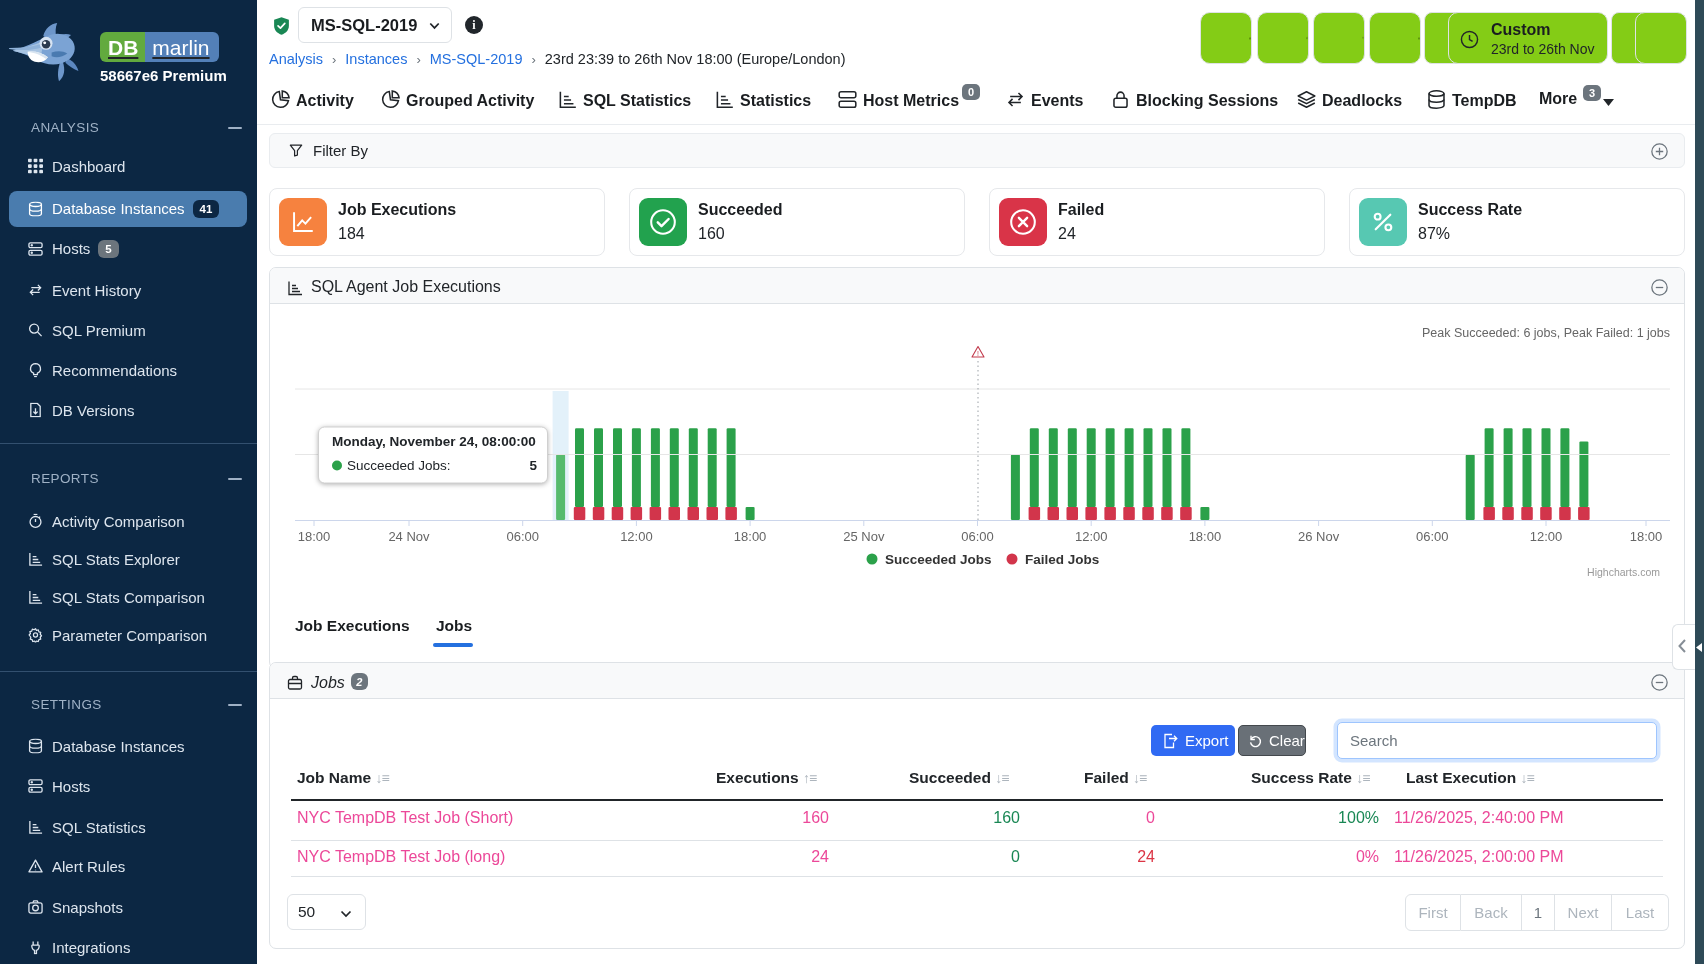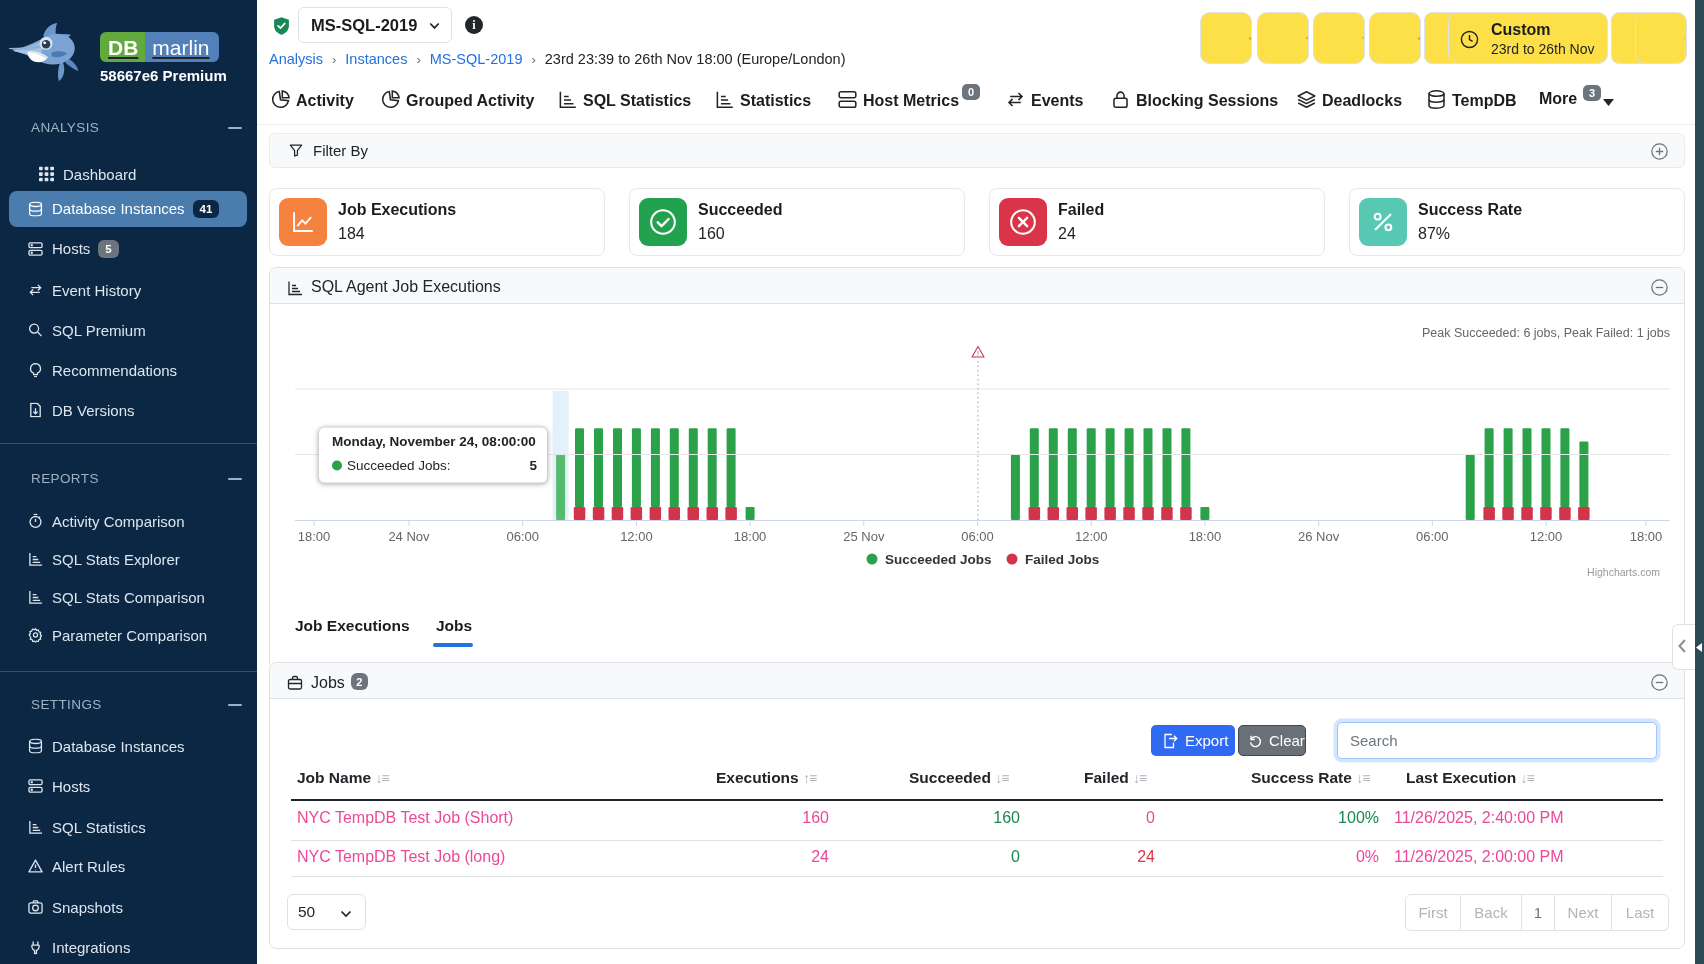--- a/index.html
+++ b/index.html
@@ -20,21 +20,21 @@
 .nav-item.sel .lbl { left:43px; }
 .badge-navy { display:inline-block; background:#0c2743; color:#fff; font-size:11.5px; font-weight:bold; padding:3px 7px; border-radius:6px; vertical-align:1px; margin-left:8px; }
 .badge-grey { display:inline-block; background:#6c757d; color:#fff; font-size:11.5px; font-weight:bold; padding:3px 7px; border-radius:6px; vertical-align:1px; margin-left:8px; }
 .nav-div { position:absolute; left:0px; width:257px; height:1px; background:#33506f; }
 
 
 .tsel-box { position:absolute; left:298px; top:7px; width:154px; height:36px; border:1px solid #dee2e6; border-radius:6px; background:#fff; }
 .crumb { position:absolute; top:51px; left:269px; font-size:14.5px; color:#212529; white-space:nowrap; }
 .crumb a { color:#2470df; text-decoration:none; }
 .crumb .sep { color:#6c757d; padding:0 9px; font-size:13px; }
-.tbtn { position:absolute; top:12px; height:52px; background:#fde047; border:1px solid #dee2e6; border-radius:10px; display:flex; align-items:center; justify-content:center; color:#212529;padding-left:48px; }
+.tbtn { position:absolute; top:12px; height:52px; background:#84cc16; border:1px solid #dee2e6; border-radius:10px; display:flex; align-items:center; justify-content:center; color:#212529;padding-left:48px; }
 .tabs-row { position:absolute; left:257px; top:83px; width:1447px; height:42px; border-bottom:1px solid #e9ecef; }
 .tab { position:absolute; top:90px; font-size:16px; font-weight:bold; color:#1a1d20; white-space:nowrap; }
 .tab svg { vertical-align:-3px; margin-right:6px; }
 .mini-badge { position:absolute; background:#6c757d; color:#fff; font-size:11px; font-weight:bold; border-radius:5px; padding:2px 6px; }
 
 
 #filterbar { position:absolute; left:269px; top:133px; width:1416px; height:35px; background:#f8f9fa; border:1px solid #e9ecef; border-radius:6px; }
 
 
 .card { position:absolute; top:188px; width:336px; height:68px; background:#fff; border:1px solid #e6e8eb; border-radius:8px; }
@@ -85,21 +85,21 @@
       <path d="M46 32 C52 30 58 30 63 33 C58 37 51 38 46 36 Z" fill="#4a7ab0"></path>
     </svg>
     <div class="abs" style="left:100px; top:32px; height:30px; border-radius:6px; overflow:hidden; display:flex;text-decoration:underline;">
       <div style="background:#62aa3e; color:#fff; font-weight:bold; font-size:21px; padding:1px 7px 0 8px; display:flex; align-items:center;">DB</div>
       <div style="background:#5380b8; color:#fff; font-size:21px; padding:1px 9px 0 7px; display:flex; align-items:center; font-weight:400;">marlin</div>
     </div>
     <div class="abs" style="left:100px; top:67px; color:#fff; font-size:15px; font-weight:bold;">58667e6 Premium</div>
 
     <div class="nav-sec" style="top:120px;">ANALYSIS</div>
     <div class="nav-minus" style="left:228px; top:127px;"></div>
-    <div class="nav-item" style="top:156px;margin-left:11px;">
+    <div class="nav-item" style="top:148px;">
       <svg class="ic" viewBox="0 0 16 16" fill="currentColor">
           <rect x="0" y="0" width="4" height="4" rx="1"></rect>
           <rect x="6" y="0" width="4" height="4" rx="1"></rect>
           <rect x="12" y="0" width="4" height="4" rx="1"></rect>
           <rect x="0" y="6" width="4" height="4" rx="1"></rect>
           <rect x="6" y="6" width="4" height="4" rx="1"></rect>
           <rect x="12" y="6" width="4" height="4" rx="1"></rect>
           <rect x="0" y="12" width="4" height="4" rx="1"></rect>
           <rect x="6" y="12" width="4" height="4" rx="1"></rect>
           <rect x="12" y="12" width="4" height="4" rx="1"></rect>
@@ -511,21 +511,21 @@
         <text x="76" y="166" font-size="13.5" fill="#212529">Succeeded Jobs:</text>
         <text x="266" y="166" font-size="13.5" fill="#212529" font-weight="bold" text-anchor="end">5</text>
       </g>
     </svg>
     </div>
 
     <div class="stab" style="left:295px; top:617px;">Job Executions</div>
     <div class="stab" style="left:436px; top:617px;">Jobs</div>
     <div class="abs" style="left:433px; top:643px; width:40px; height:3.5px; background:#2470df; border-radius:2px;"></div>
 
-    <div class="panel" style="top:662px; width:1416px; height:287px;">
+    <div class="panel" style="top:662px; width:1416px; height:287px;font-style:italic;">
       <div class="phead">
         <svg class="pic" width="16" height="16" viewBox="0 0 16 16" fill="none" stroke="#212529" stroke-width="1.3">
             <rect x="1.5" y="4.5" width="13" height="9.5" rx="1.5"></rect>
             <path d="M5.5 4.5 V3 a1.5 1.5 0 0 1 1.5-1.5 h2 A1.5 1.5 0 0 1 10.5 3 v1.5 M1.5 8.5 h13"></path>
           </svg>
         <div class="pt">Jobs<span class="badge-grey" style="font-size:11px; vertical-align:2px; padding:2.5px 5.5px; margin-left:6px;">2</span></div>
         <svg class="pminus" viewBox="0 0 16 16" fill="none" stroke="#6c757d" stroke-width="1.2">
             <circle cx="8" cy="8" r="7.2"></circle>
             <path d="M4.5 8 H11.5"></path>
           </svg>

